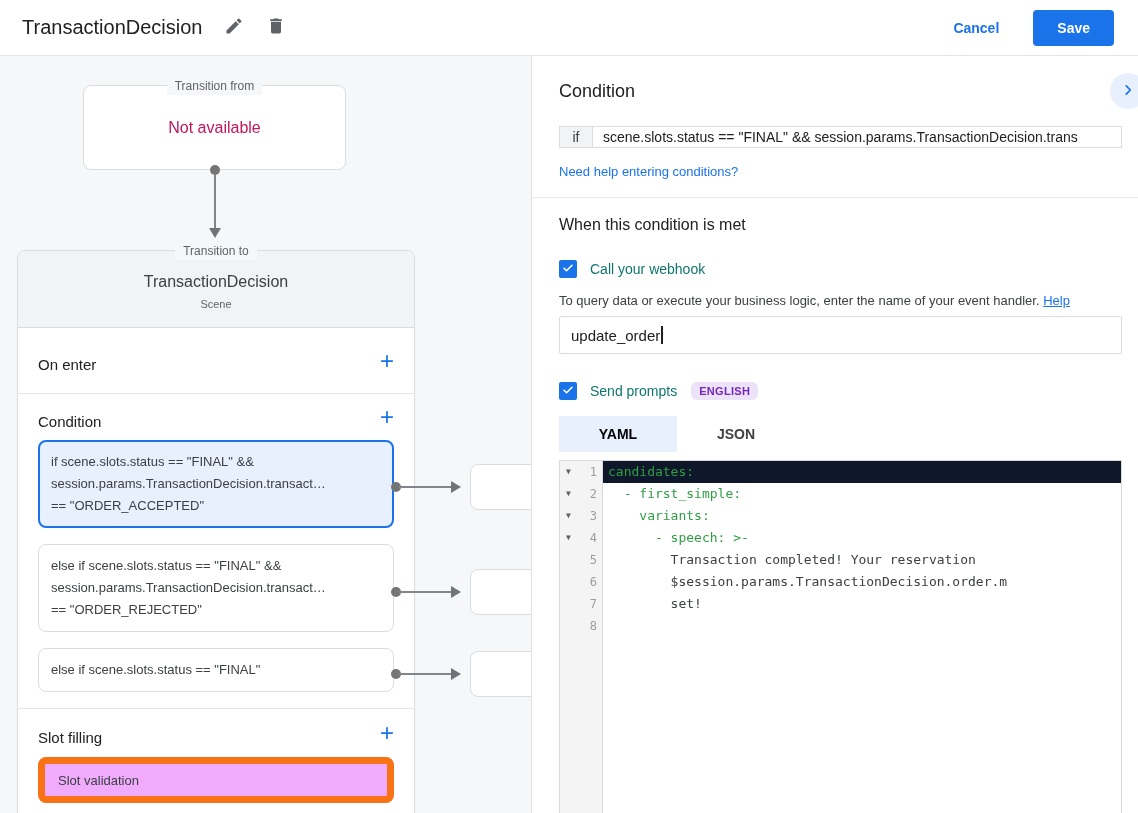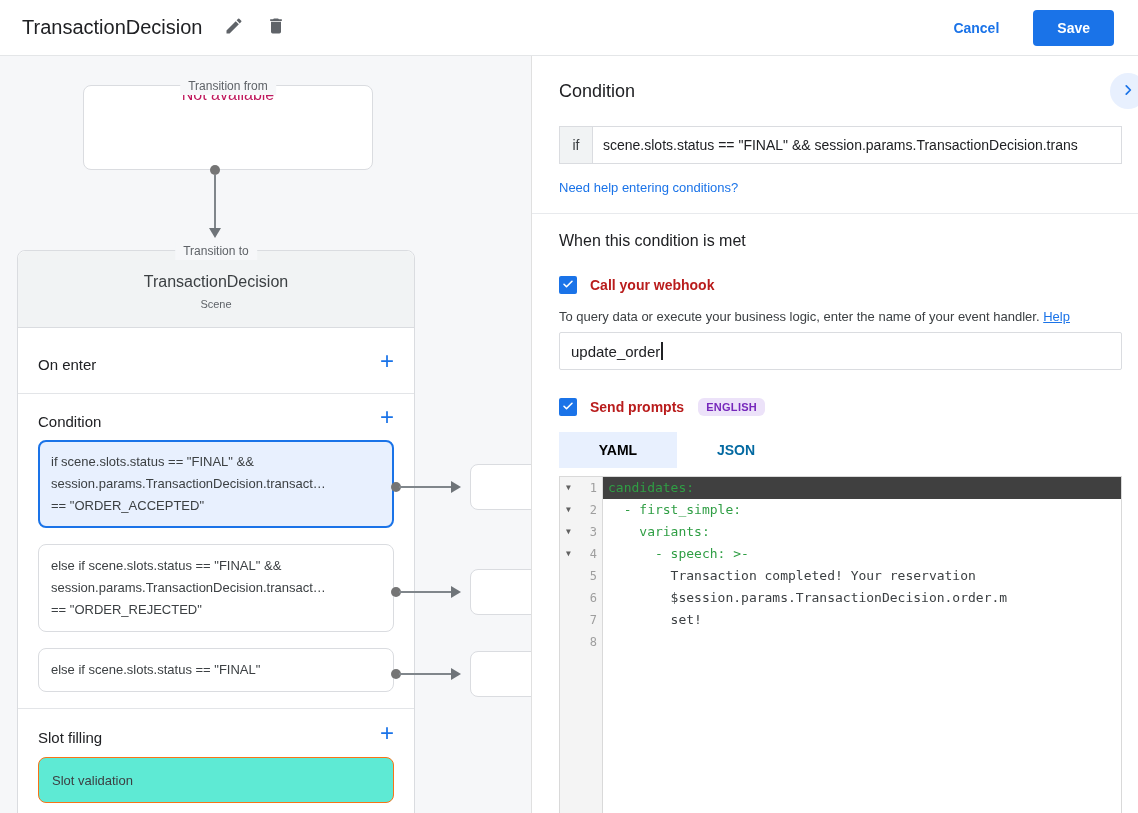--- a/index.html
+++ b/index.html
@@ -18,21 +18,21 @@
                  padding:0 24px; height:36px; border-radius:4px; cursor:pointer; }
 
   .main { display:flex; height:757px; }
 
   
   .canvas { width:531px; flex-shrink:0; position:relative; background:#f6f7f9; overflow:hidden; }
   .fbox { position:absolute; border:1px solid #dadce0; border-radius:8px; background:#fff; }
   .flegend { position:absolute; top:-9px; left:50%; transform:translateX(-50%);
              font-size:12px; color:#5f6368; line-height:18px; padding:0 8px; white-space:nowrap;
              background:#f6f7f9; }
-  .tfrom { left:83px; top:29px; width:290px; height:85px; display:flex; justify-content:center; }
+  .tfrom { left:83px; top:29px; width:263px; height:85px; display:flex; align-items:center; justify-content:center; }
   .tfrom-text { font-size:16px; color:#be185d; }
 
   .dot { position:absolute; width:10px; height:10px; border-radius:50%; background:#757575; }
   .vline { position:absolute; width:2px; background:#80868b; }
   .arrow-down { position:absolute; width:0; height:0; border-left:6px solid transparent;
                 border-right:6px solid transparent; border-top:10px solid #6f7479; }
   .hline { position:absolute; height:2px; background:#80868b; }
   .arrow-right { position:absolute; width:0; height:0; border-top:6px solid transparent;
                  border-bottom:6px solid transparent; border-left:10px solid #6f7479; }
 
@@ -46,69 +46,69 @@
                padding:0 20px; border-bottom:1px solid #e3e5e8; }
   .row-label { font-size:15px; color:#202124;margin-top:8px; }
   .plus { color:#1a73e8; font-size:24px; font-weight:300; line-height:20px; cursor:pointer; background:none; border:none; }
   .sect { padding:0 20px; }
   .sect-head { height:46px; display:flex; align-items:center; justify-content:space-between; }
   .cond-card { border:1px solid #dadce0; border-radius:8px; background:#fff; padding:10px 12px;
                font-size:13px; line-height:22px; color:#3c4043; margin-bottom:16px; cursor:pointer; }
   .cond-card.selected { border:2px solid #1a73e8; background:#e8f0fe; padding:9px 11px; }
   .cond-text { white-space:pre-line; }
   .scene-div { border-top:1px solid #e3e5e8; margin-top:6px; }
-  .slot-card { border:1px solid #f97316; border-radius:8px; background:#5eead4; height:46px;
+  .slot-card { border:7px solid #f97316; border-radius:8px; background:#f0abfc; height:46px;
                display:flex; align-items:center; padding:0 13px; font-size:13px; color:#3c4043; cursor:pointer; }
   .target-box { position:absolute; width:80px; height:46px; background:#fff;
                 border:1px solid #dadce0; border-radius:8px; cursor:pointer; }
 
   
   .panel { flex:1; background:#fff; border-left:1px solid #e0e0e0; padding:0 16px 0 27px;
            display:flex; flex-direction:column; overflow:hidden; position:relative; }
   .panel-head { margin-top:17px; display:flex; align-items:center; justify-content:space-between; }
   .panel-title { font-size:18px; font-weight:400; color:#202124; }
   .circle-btn { width:36px; height:36px; border-radius:50%; background:#e8f0fe; border:none;
                 cursor:pointer; margin-right:-24px; display:flex; align-items:center; justify-content:center; }
-  .if-row { margin-top:17px; display:flex; height:38px; }
+  .if-row { margin-top:17px; display:flex; height:22px; }
   .if-prefix { width:33px; background:#f1f3f4; border:1px solid #dadce0; border-right:none;
                display:flex; align-items:center; justify-content:center; font-size:14px; color:#3c4043; }
   .if-input { flex:1; border:1px solid #dadce0; display:flex; align-items:center;
               padding:0 10px; font-size:14px; color:#202124; overflow:hidden; white-space:nowrap; }
   .link { color:#1a73e8; text-decoration:none; font-size:13px; cursor:pointer; }
   .help-line { margin-top:14px; }
   .panel-div { margin:17px -16px 0 -27px; border-top:1px solid #e8eaed; }
   .when-title { margin-top:18px; font-size:16px; font-weight:400; color:#202124; }
   .check-row { display:flex; align-items:center; margin-top:26px; }
   .checkbox { width:18px; height:18px; border-radius:2px; background:#1a73e8; display:flex;
               align-items:center; justify-content:center; cursor:pointer; flex-shrink:0; }
-  .check-label { font-size:14px; font-weight:700; color:#b91c1c; margin-left:13px; }
+  .check-label { font-size:14px; font-weight:400; color:#0f766e; margin-left:13px; }
   .badge { margin-left:14px; background:#ece2f9; color:#7627bb; font-size:11px; font-weight:700;
            padding:3px 8px; border-radius:6px; letter-spacing:.3px; }
   .desc { margin-top:14px; font-size:13px; color:#3c4043; line-height:18px; }
   .desc .link { text-decoration:underline; }
   .desc.no-underline .link { text-decoration:none; }
   .text-input { margin-top:6px; height:38px; border:1px solid #dadce0; border-radius:2px;
                 display:flex; align-items:center; padding:0 11px; font-size:15px; color:#202124; }
   .caret { display:inline-block; width:1.5px; height:18px; background:#202124; margin-left:1px; }
   .tabs { margin-top:16px; display:flex; }
   .tab { width:118px; height:36px; display:flex; align-items:center; justify-content:center;
-         font-size:14px; font-weight:700; color:#0369a1; cursor:pointer; }
+         font-size:14px; font-weight:700; color:#404040; cursor:pointer; }
   .tab.active { background:#e8f0fe; color:#000000; }
 
   .editor { margin-top:8px; flex:1; border:1px solid #d9d9d9; border-bottom:none;
             display:flex; flex-direction:column; overflow:hidden;
             font-family:"DejaVu Sans Mono", monospace; font-size:13px; }
   .crow { display:flex; height:22px; flex-shrink:0; }
   .crow.filler { flex:1; height:auto; }
   .fold { width:17px; background:#f4f4f4; color:#616161; font-size:8px; text-align:center;
           line-height:22px; cursor:pointer; }
   .lnum { width:26px; background:#f4f4f4; border-right:1px solid #d9d9d9; color:#9e9e9e;
           text-align:right; padding-right:5px; line-height:22px; font-size:12px; }
   .ctext { flex:1; white-space:pre; overflow:hidden; line-height:22px; padding-left:5px; color:#3c4043; }
-  .crow.active .ctext { background:#404040; }
+  .crow.active .ctext { background:#0f172a; }
   .ctext.key { color:#2f9e44; }
 </style>
 </head>
 <body>
 
 <div class="topbar">
   <span class="topbar-title">TransactionDecision</span>
   <button class="icon-btn">
     <span>
       <svg width="20" height="20" viewBox="0 0 24 24">

